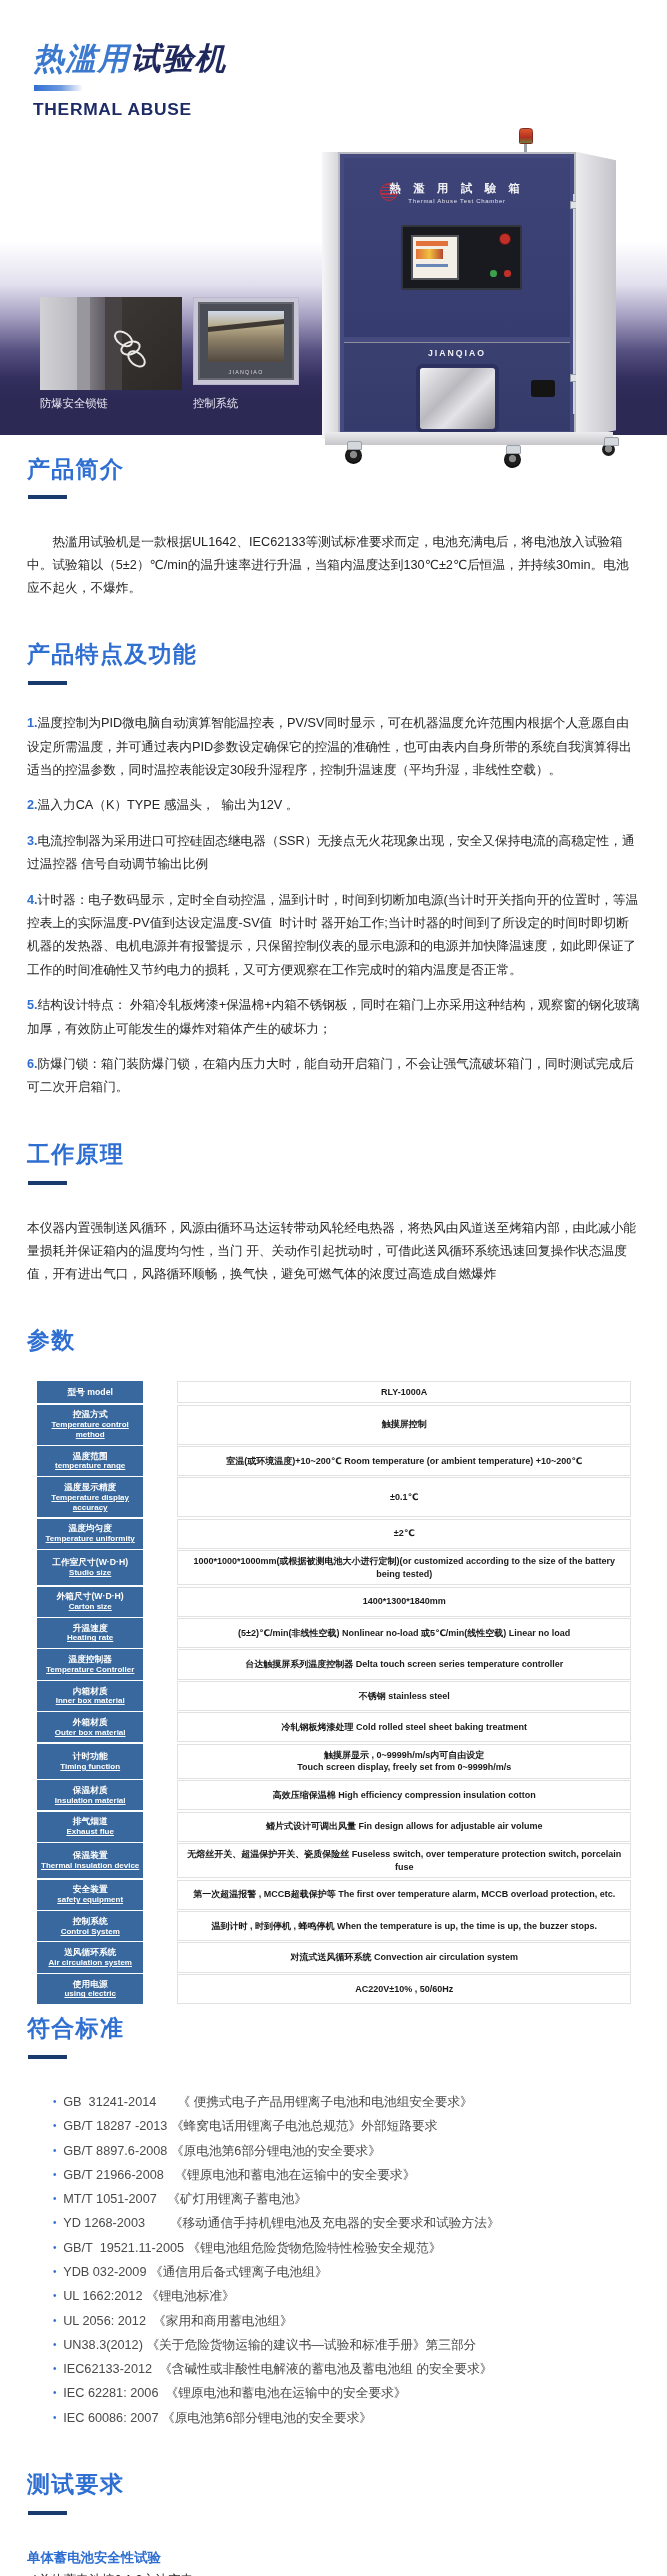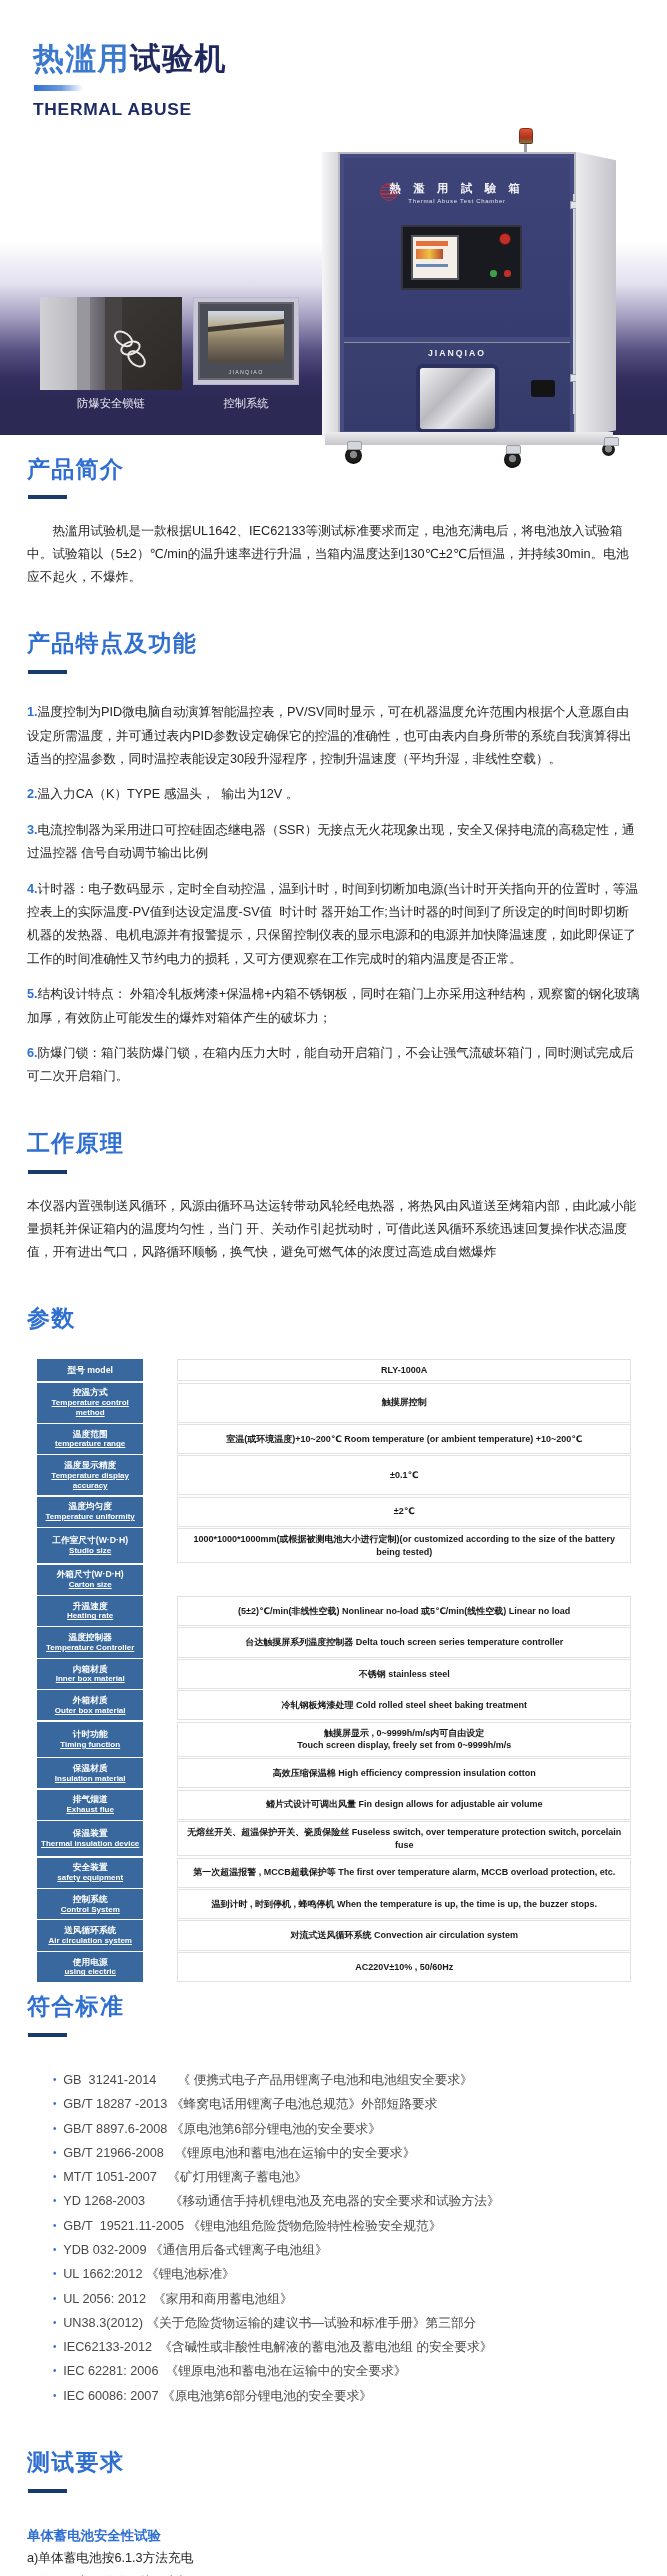--- a/index.html
+++ b/index.html
@@ -1,21 +1,21 @@
 <!DOCTYPE html>
 <html style="font-size:10.7px"><head>
 <meta charset="utf-8">
 <style>
   html,body{margin:0;padding:0;background:#ffffff;}
   body{font-family:"Liberation Sans","DejaVu Sans",sans-serif;color:#262626;}
   .page{width:668px;margin:0 auto;background:#fff;position:relative;overflow:hidden;padding-bottom:52px;}
 
   
   .hdr{padding:41px 0 0 33px;}
-  .hdr-title{font-size:31px;font-weight:700;letter-spacing:1.3px;line-height:35px;}
+  .hdr-title{font-size:31px;font-weight:700;letter-spacing:1.3px;line-height:35px;font-style:italic;}
   .hdr-title .hl{color:#3b79cf;}
   .hdr-title .rest{color:#20295e;}
   .hdr-bar{width:49px;height:6.7px;margin:8.7px 0 7.3px 1.3px;background:linear-gradient(90deg,#2f6fd2 0%,#6d9ae0 55%,#ffffff 100%);}
   .hdr-sub{font-size:17.4px;font-weight:700;color:#1d2b66;letter-spacing:0.7px;}
 
   
   .hero{position:relative;height:302px;margin-top:13.4px;
     background:linear-gradient(180deg,#ffffff 0%,#ffffff 36%,#e3e0ee 50%,#a49ec0 61%,#575182 72%,#332f5e 81%,#2c2955 88%,#2c2955 100%);padding-left:18px;}
   
   .machine{position:absolute;left:322px;top:12px;width:308px;height:320px;}
@@ -58,27 +58,27 @@
   .t1d{width:12%;background:#474345;}
   .t1e{width:42%;background:linear-gradient(135deg,#3a3734,#2b2826);position:relative;}
   .chain{position:absolute;left:-9.3px;top:35px;width:17.4px;height:10px;border:2px solid #e8e8e4;border-radius:50%;transform:rotate(35deg);}
   .chain.c2{left:-2.7px;top:44px;transform:rotate(-20deg);}
   .chain.c3{left:4px;top:55px;transform:rotate(40deg);}
   .thumb2{left:193px;top:164px;width:106px;height:88px;border:0.7px solid #b9b6cd;background:#c9c6d6;padding:4px;box-sizing:border-box;}
   .t2-frame{width:100%;height:100%;background:#4a4d55;border:2px solid #64676e;box-sizing:border-box;position:relative;}
   .t2-screen{position:absolute;left:8px;top:6.7px;right:8px;bottom:16px;background:linear-gradient(180deg,#cfd8e8 0%,#b8ab8a 30%,#8d8066 55%,#6b6154 80%,#54493e 100%);}
   .t2-roof{position:absolute;left:0;top:24%;width:100%;height:10%;background:#3e3a33;transform:skewY(-6deg);}
   .t2-brand{position:absolute;left:0;bottom:2.7px;width:100%;text-align:center;color:#d9d9de;font-size:5.3px;letter-spacing:1.3px;}
-  .thumb-cap{position:absolute;top:263px;color:#e8e8f2;font-size:11.3px;text-align:center;}
+  .thumb-cap{position:absolute;top:263px;color:#e8e8f2;font-size:11.3px;text-align:left;}
   .cap1{left:40px;width:142px;} .cap2{left:193px;width:106px;}
 
   
   .sec-title{margin:0 0 0 27px;font-size:23px;font-weight:700;color:#2f6fd2;letter-spacing:1.3px;}
   .sec-bar{width:39px;height:4px;background:#183a6d;margin:10.7px 0 0 28px;}
-  .para{margin:21px 27px 0;font-size:12.7px;line-height:23px;white-space:pre-wrap;}
+  .para{margin:32px 27px 0;font-size:12.7px;line-height:23px;white-space:pre-wrap;}
   .indent{text-indent:2em;}
   .sec{margin-top:39px;}
   .feat{margin:12px 27px;font-size:12.7px;line-height:23.4px;white-space:pre-wrap;}
   .feat-list{margin-top:27px;}
   .feat-num{color:#2f6fd2;font-weight:700;}
 
   
   .ptable{margin:25px 37px 0;}
   .prow{display:flex;margin-bottom:1.3px;gap:32px;}
   .pl{width:101px;flex:0 0 101px;background:#38689d;color:#fff;text-align:center;display:flex;flex-direction:column;justify-content:center;padding:4.7px 2.7px;margin-right:2px;}
@@ -273,20 +273,24 @@
             <span>1000*1000*1000mm(或根据被测电池大小进行定制)(or customized according to the size of the battery being tested)</span>
             <span></span>
           </div>
         </div>
 
         <div class="prow">
           <div class="pl">
             <span class="cn">外箱尺寸(W·D·H)</span>
             <span class="en">Carton size</span>
           </div>
+          <div class="pv">
+            <span>1400*1300*1840mm</span>
+            <span></span>
+          </div>
         </div>
 
         <div class="prow">
           <div class="pl">
             <span class="cn">升温速度</span>
             <span class="en">Heating rate</span>
           </div>
           <div class="pv">
             <span>(5±2)℃/min(非线性空载) Nonlinear no-load 或5℃/min(线性空载) Linear no load</span>
             <span></span>

